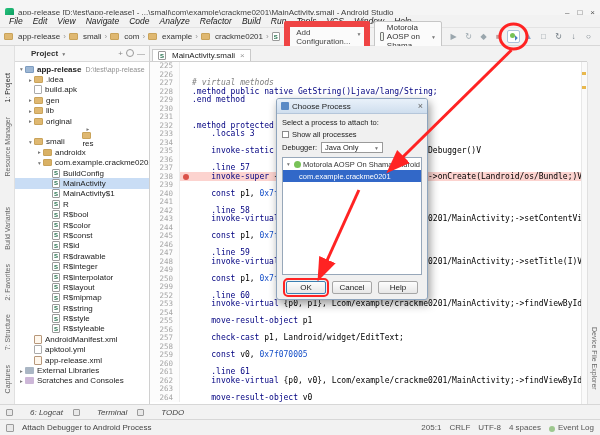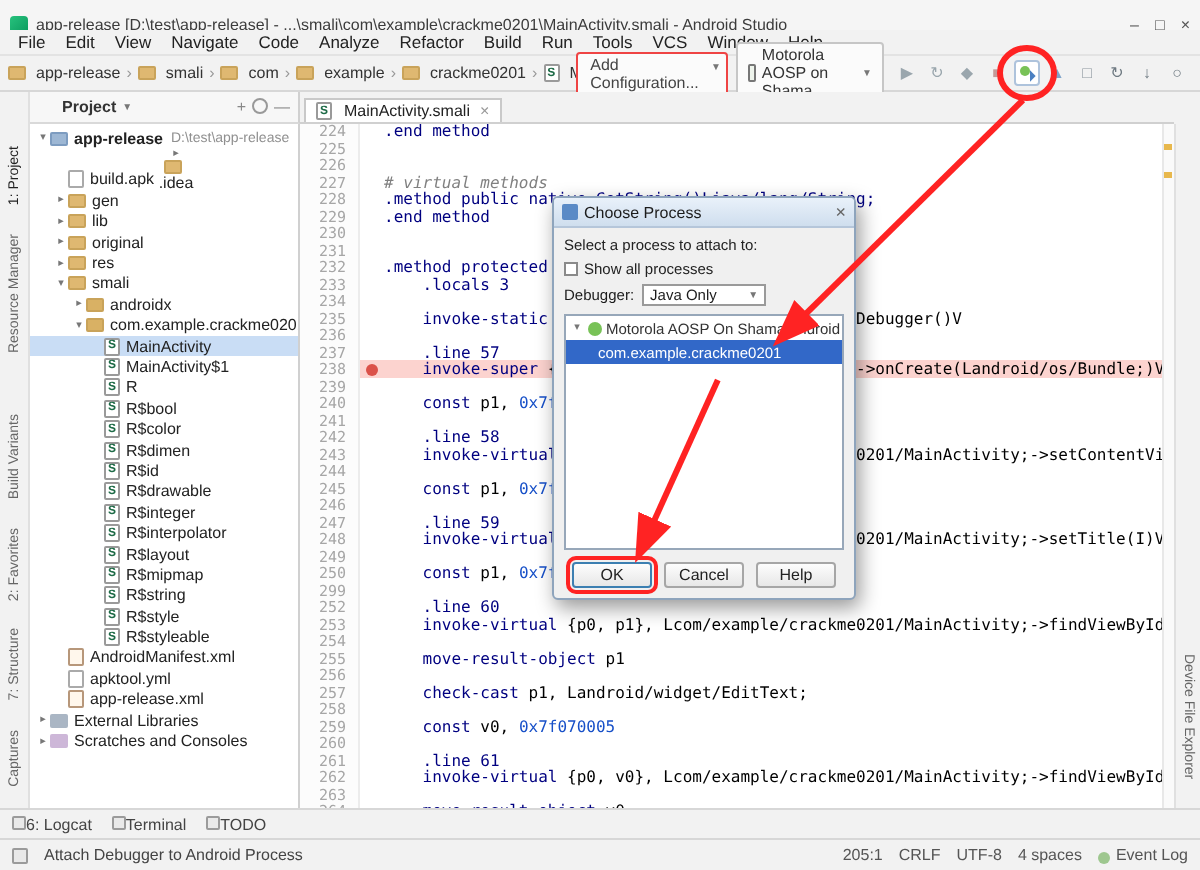--- a/index.html
+++ b/index.html
@@ -5,28 +5,28 @@
 *{margin:0;padding:0;box-sizing:border-box;}
 html,body{width:600px;height:435px;overflow:hidden;}
 body{font-family:"Liberation Sans","DejaVu Sans",sans-serif;font-size:9px;color:#1b1b1b;background:#f2f2f2;position:relative;}
 
 
 .titlebar{position:absolute;top:0;left:0;right:0;height:31px;display:flex;align-items:center;gap:4px;padding:0 5px;background:#f5f5f5;border-bottom:7px solid #0f766e;}
 .app-icon{width:9px;height:9px;border-radius:2px;background:linear-gradient(135deg,#27c27d,#0b9a5e);flex:0 0 auto;}
 .title-text{flex:1;font-size:8px;color:#3c3c3c;white-space:nowrap;overflow:hidden;}
 .win-btns{display:flex;gap:8px;font-size:8px;color:#555;}
 .win-btns span{cursor:default;}
-.menubar{position:absolute;top:15px;left:0;right:0;height:13px;display:flex;align-items:center;padding:0 4px;background:#f2f2f2;border-bottom:1px solid #e3e3e3;}
+.menubar{position:absolute;top:15px;left:0;right:0;height:13px;display:flex;align-items:center;padding:0 4px;background:#f2f2f2;border-bottom:1px solid #e3e3e3;font-style:italic;}
 .mi{padding:0 5px;font-size:8.5px;color:#222;}
 .toolbarrow{position:absolute;top:28px;left:0;right:0;height:18px;display:flex;align-items:center;background:#f2f2f2;border-bottom:1px solid #d7d7d7;padding:0 4px;}
 .crumbs{display:flex;align-items:center;gap:2px;font-size:8px;color:#333;white-space:nowrap;overflow:hidden;}
 .bc-item{display:inline-flex;align-items:center;gap:2px;}
 .bc-sep{color:#999;font-size:8px;padding:0 1px;}
 .tb-right{margin-left:auto;display:flex;align-items:center;gap:4px;}
-.add-config{border:1px solid #ef4444;background:#fbfbfb;border-radius:2px;padding:1px 14px 1px 6px;font-size:8px;color:#444;position:relative;}
+.add-config{border:6px solid #ef4444;background:#fbfbfb;border-radius:2px;padding:1px 14px 1px 6px;font-size:8px;color:#444;position:relative;}
 .add-config::after{content:"▼";font-size:5px;color:#777;position:absolute;right:3px;top:4px;}
 .device-combo{display:inline-flex;align-items:center;gap:3px;border:1px solid #c6c6c6;background:#fbfbfb;border-radius:2px;padding:1px 5px;font-size:8px;color:#333;}
 .phone-ic{width:5px;height:9px;border:1px solid #777;border-radius:1px;background:#eef4ec;}
 .dd{font-size:5px;color:#777;}
 .tb-icons{display:flex;align-items:center;}
 .tbi{width:13px;height:13px;display:inline-flex;align-items:center;justify-content:center;font-size:8px;margin:0 1px;border-radius:2px;}
 .tbi.attach{border:1px solid #aec3dc;background:#fff;position:relative;}
 .tbi.attach::before{content:"";position:absolute;left:2px;top:2px;width:5px;height:5px;border-radius:50%;background:#78c257;}
 .tbi.attach::after{content:"";position:absolute;right:2px;bottom:2px;width:0;height:0;border-left:4px solid transparent;border-top:4px solid #4a7fc1;transform:rotate(45deg);}
 
@@ -76,21 +76,21 @@
 .crow.cmt .cd{color:#808080;font-style:italic;}
 .opkw{color:#000080;}
 .hex{color:#1750c8;}
 .crow.bp .cd{background:#fcd3cf;}
 .crow.bp::after{content:"";position:absolute;left:33px;top:1px;width:6px;height:6px;border-radius:50%;background:#db5149;}
 .stripe{position:absolute;top:0;right:0;bottom:0;width:6px;background:#fafafa;border-left:1px solid #e8e8e8;}
 .stripe .mark{position:absolute;right:1px;width:4px;height:3px;background:#e8b84d;}
 
 
 .btabs{position:absolute;left:0;right:0;bottom:16px;height:15px;background:#f2f2f2;border-top:1px solid #d7d7d7;display:flex;align-items:center;padding:0 6px;gap:10px;font-size:8px;color:#444;}
-.btab{display:inline-flex;gap:0;}
+.btab{display:inline-flex;align-items:center;gap:17px;font-style:italic;}
 .mini-ic{width:7px;height:7px;border:1px solid #9b9b9b;background:#e9e9e9;border-radius:1px;}
 .statusbar{position:absolute;left:0;right:0;bottom:0;height:16px;background:#f2f2f2;border-top:1px solid #d7d7d7;display:flex;align-items:center;padding:0 6px;gap:8px;font-size:8px;color:#444;}
 .stat-ic{width:8px;height:8px;border:1px solid #9b9b9b;background:#e9e9e9;border-radius:1px;}
 .stat-right{margin-left:auto;display:flex;align-items:center;gap:8px;color:#555;}
 .evt{display:inline-flex;align-items:flex-end;gap:3px;}
 .evt-dot{width:6px;height:6px;border-radius:50%;background:#9ec78f;}
 
 
 .dialog{position:absolute;left:276px;top:98px;width:152px;background:#f0f0f0;border:1px solid #8ea4bc;border-radius:3px;box-shadow:2px 4px 10px rgba(0,0,0,.4);z-index:500;}
 .dlg-title{height:15px;display:flex;align-items:center;gap:3px;padding:0 4px;background:linear-gradient(#e9f1fa,#cfdeee);border-bottom:1px solid #b5c6da;border-radius:2px 2px 0 0;font-size:8px;}
@@ -230,21 +230,21 @@
       <span class="vlab">Captures</span>
     </div>
   <div class="ppanel">
     <div class="tree">
         <div class="trow" style="padding-left: 3px;">
           <span class="tw">▾</span>
           <span class="tic ic-mod"></span>
           <span class="tlb b">app-release</span>
           <span class="tex">D:\test\app-release</span>
         </div>
-        <div class="trow" style="padding-left: 12px; flex-direction: column;">
+        <div class="trow" style="padding-left: 12px;">
           <span class="tw">▸</span>
           <span class="tic ic-fold"></span>
           <span class="tlb">.idea</span>
         </div>
         <div class="trow" style="padding-left: 12px;">
           <span class="tw"></span>
           <span class="tic ic-file"></span>
           <span class="tlb">build.apk</span>
         </div>
         <div class="trow" style="padding-left: 12px;">
@@ -255,40 +255,45 @@
         <div class="trow" style="padding-left: 12px;">
           <span class="tw">▸</span>
           <span class="tic ic-fold"></span>
           <span class="tlb">lib</span>
         </div>
         <div class="trow" style="padding-left: 12px;">
           <span class="tw">▸</span>
           <span class="tic ic-fold"></span>
           <span class="tlb">original</span>
         </div>
-        <div class="trow" style="padding-left: 12px;">
+        <div class="trow" style="padding-left: 12px; flex-direction: column;">
           <span class="tw">▸</span>
           <span class="tic ic-fold"></span>
           <span class="tlb">res</span>
         </div>
         <div class="trow" style="padding-left: 12px;">
           <span class="tw">▾</span>
           <span class="tic ic-fold"></span>
           <span class="tlb">smali</span>
         </div>
         <div class="trow" style="padding-left: 21px;">
           <span class="tw">▸</span>
           <span class="tic ic-pkg"></span>
           <span class="tlb">androidx</span>
         </div>
         <div class="trow" style="padding-left: 21px;">
           <span class="tw">▾</span>
           <span class="tic ic-pkg"></span>
           <span class="tlb">com.example.crackme0201</span>
         </div>
+        <div class="trow" style="padding-left: 30px;">
+          <span class="tw"></span>
+          <span class="tic ic-s">S</span>
+          <span class="tlb">BuildConfig</span>
+        </div>
         <div class="trow sel" style="padding-left: 30px;">
           <span class="tw"></span>
           <span class="tic ic-s">S</span>
           <span class="tlb">MainActivity</span>
         </div>
         <div class="trow" style="padding-left: 30px;">
           <span class="tw"></span>
           <span class="tic ic-s">S</span>
           <span class="tlb">MainActivity$1</span>
         </div>
@@ -303,21 +308,21 @@
           <span class="tlb">R$bool</span>
         </div>
         <div class="trow" style="padding-left: 30px;">
           <span class="tw"></span>
           <span class="tic ic-s">S</span>
           <span class="tlb">R$color</span>
         </div>
         <div class="trow" style="padding-left: 30px;">
           <span class="tw"></span>
           <span class="tic ic-s">S</span>
-          <span class="tlb">R$dimen</span>
+          <span class="tlb">R$const</span>
         </div>
         <div class="trow" style="padding-left: 30px;">
           <span class="tw"></span>
           <span class="tic ic-s">S</span>
           <span class="tlb">R$id</span>
         </div>
         <div class="trow" style="padding-left: 30px;">
           <span class="tw"></span>
           <span class="tic ic-s">S</span>
           <span class="tlb">R$drawable</span>
@@ -379,21 +384,20 @@
         </div>
         <div class="trow" style="padding-left: 3px;">
           <span class="tw">▸</span>
           <span class="tic ic-scratch"></span>
           <span class="tlb">Scratches and Consoles</span>
         </div>
       </div>
   </div>
   <div class="editor">
     <div>
-        <div class="crow dir"><span class="gut">224</span><span class="cd">.end method</span></div>
         <div class="crow "><span class="gut">225</span><span class="cd"></span></div>
         <div class="crow "><span class="gut">226</span><span class="cd"></span></div>
         <div class="crow cmt"><span class="gut">227</span><span class="cd"># virtual methods</span></div>
         <div class="crow dir"><span class="gut">228</span><span class="cd">.method public native GetString()Ljava/lang/String;</span></div>
         <div class="crow dir"><span class="gut">229</span><span class="cd">.end method</span></div>
         <div class="crow "><span class="gut">230</span><span class="cd"></span></div>
         <div class="crow "><span class="gut">231</span><span class="cd"></span></div>
         <div class="crow dir"><span class="gut">232</span><span class="cd">.method protected onCreate(Landroid/os/Bundle;)V</span></div>
         <div class="crow dir"><span class="gut">233</span><span class="cd">    .locals 3</span></div>
         <div class="crow "><span class="gut">234</span><span class="cd"></span></div>

